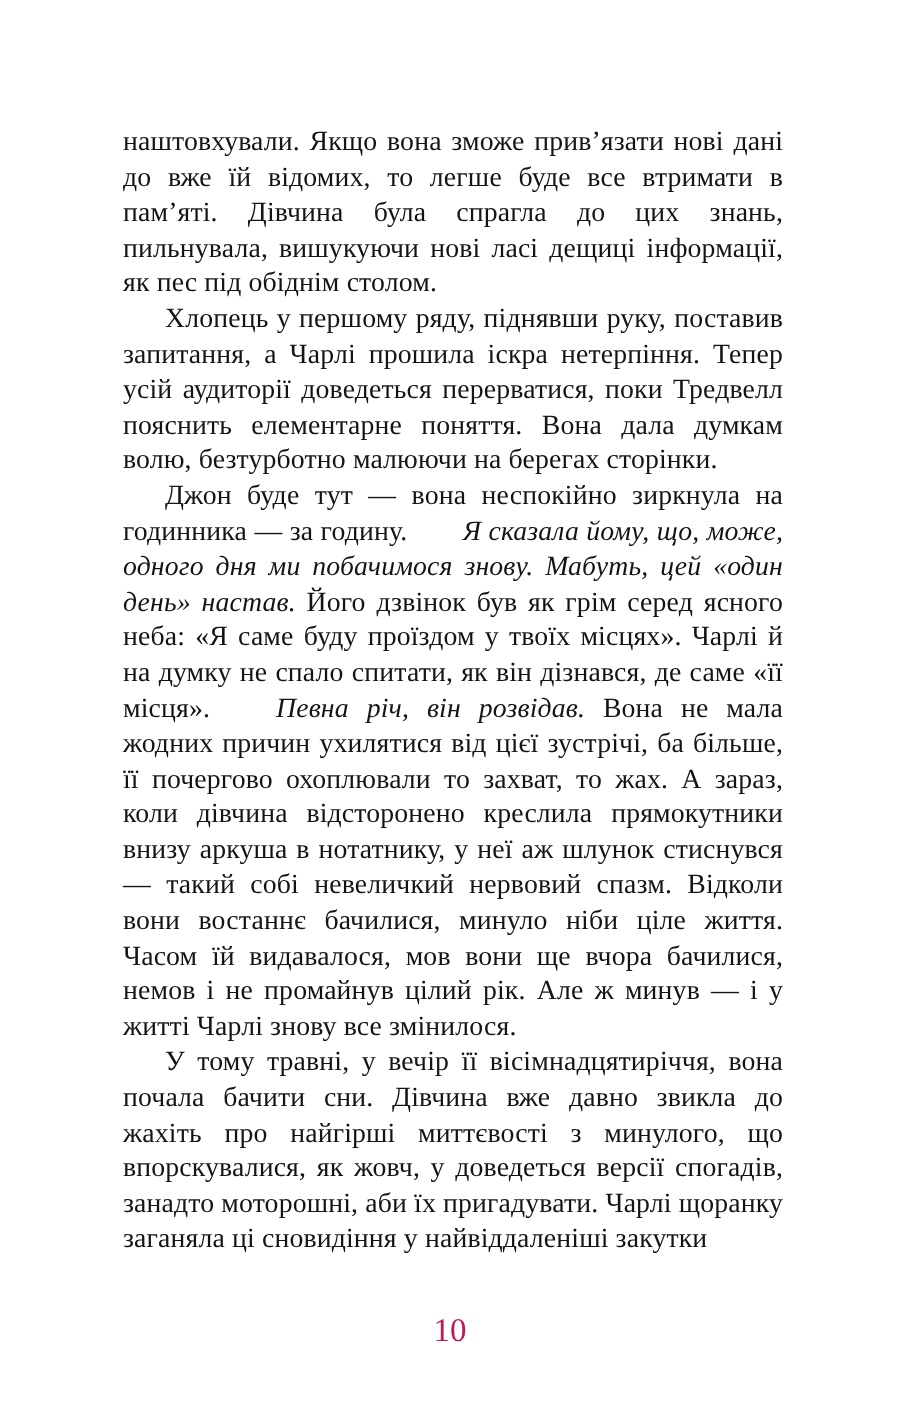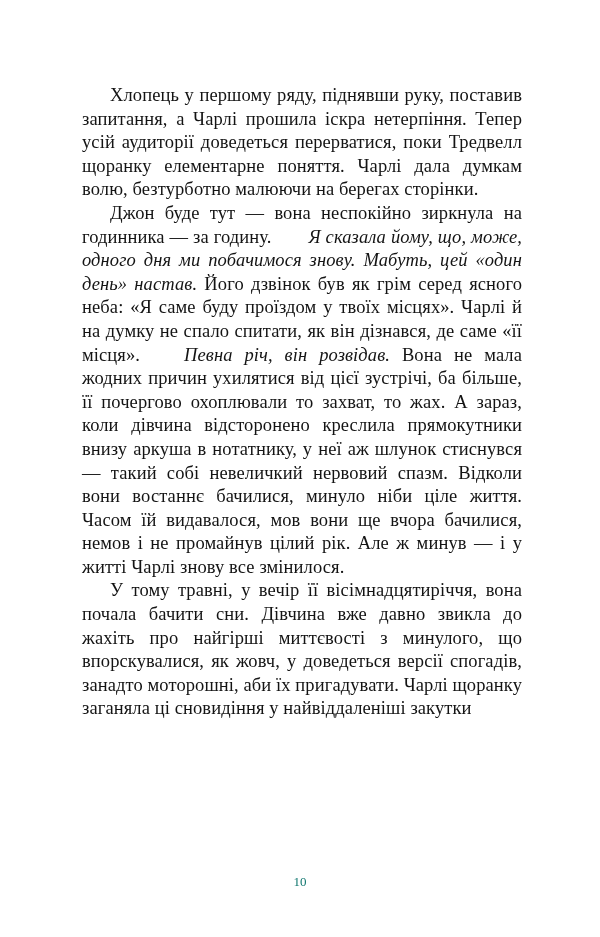--- a/index.html
+++ b/index.html
@@ -40,27 +40,28 @@
   .seg-italic {
     font-style: italic;
     margin-left: 32px;
   }
   .page-number {
     position: absolute;
     left: 0;
     right: 0;
     top: 874px;
     text-align: center;
-    font-size: 13px;
-    color: #0f766e;
+    font-size: 22px;
+    color: #be185d;
   }
 </style>
 </head>
 <body>
 
 <div class="page">
   <div class="text-block">
-      <p class="indent"><span>Хлопець у першому ряду, піднявши руку, поставив запитання, а Чарлі прошила іскра нетерпіння. Тепер усій аудиторії доведеться перерватися, поки Тредвелл щоранку елементарне поняття. Чарлі дала думкам волю, безтурботно малюючи на берегах сторінки.</span></p>
+      <p><span>наштовхували. Якщо вона зможе прив’язати нові дані до вже їй відомих, то легше буде все втримати в пам’яті. Дівчина була спрагла до цих знань, пильнувала, вишукуючи нові ласі дещиці інформації, як пес під обіднім столом.</span></p>
+      <p class="indent"><span>Хлопець у першому ряду, піднявши руку, поставив запитання, а Чарлі прошила іскра нетерпіння. Тепер усій аудиторії доведеться перерватися, поки Тредвелл пояснить елементарне поняття. Вона дала думкам волю, безтурботно малюючи на берегах сторінки.</span></p>
       <p class="indent"><span>Джон буде тут — вона неспокійно зиркнула на годинника — за годину. </span><span class="seg-italic">Я сказала йому, що, може, одного дня ми побачимося знову. Мабуть, цей «один день» настав.</span><span> Його дзвінок був як грім серед ясного неба: «Я саме буду проїздом у твоїх місцях». Чарлі й на думку не спало спитати, як він дізнався, де саме «її місця». </span><span class="seg-italic">Певна річ, він розвідав.</span><span> Вона не мала жодних причин ухилятися від цієї зустрічі, ба більше, її почергово охоплювали то захват, то жах. А зараз, коли дівчина відсторонено креслила прямокутники внизу аркуша в нотатнику, у неї аж шлунок стиснувся — такий собі невеличкий нервовий спазм. Відколи вони востаннє бачилися, минуло ніби ціле життя. Часом їй видавалося, мов вони ще вчора бачилися, немов і не промайнув цілий рік. Але ж минув — і у житті Чарлі знову все змінилося.</span></p>
       <p class="indent"><span>У тому травні, у вечір її вісімнадцятиріччя, вона почала бачити сни. Дівчина вже давно звикла до жахіть про найгірші миттєвості з минулого, що впорскувалися, як жовч, у доведеться версії спогадів, занадто моторошні, аби їх пригадувати. Чарлі щоранку заганяла ці сновидіння у найвіддаленіші закутки</span></p>
     </div>
   <div class="page-number">10</div>
 </div>
 
 </body></html>

